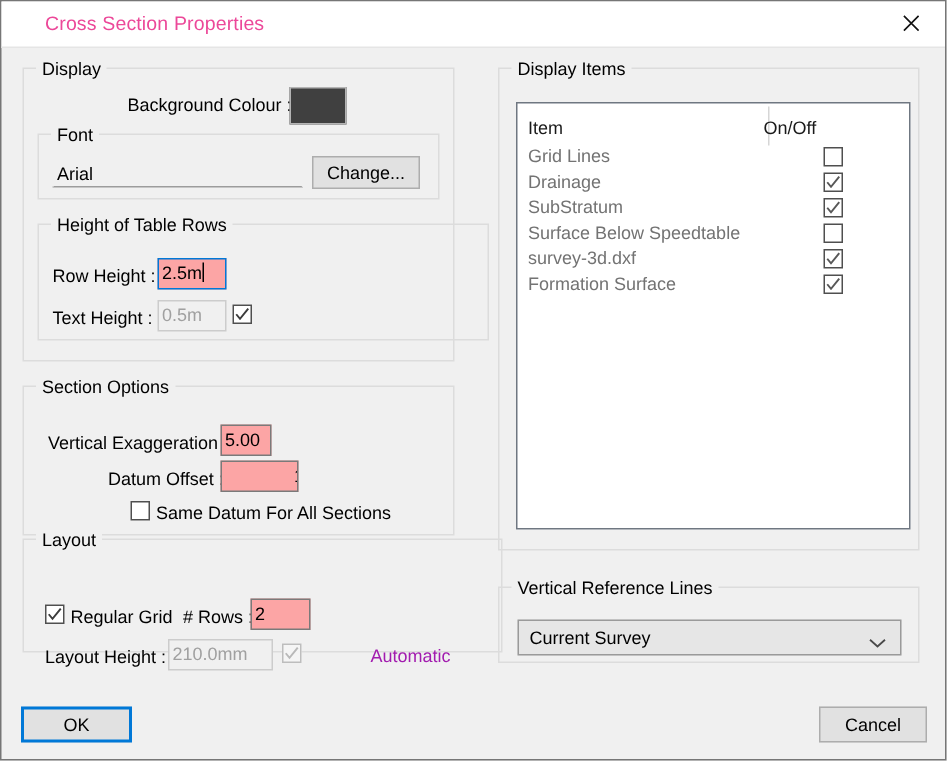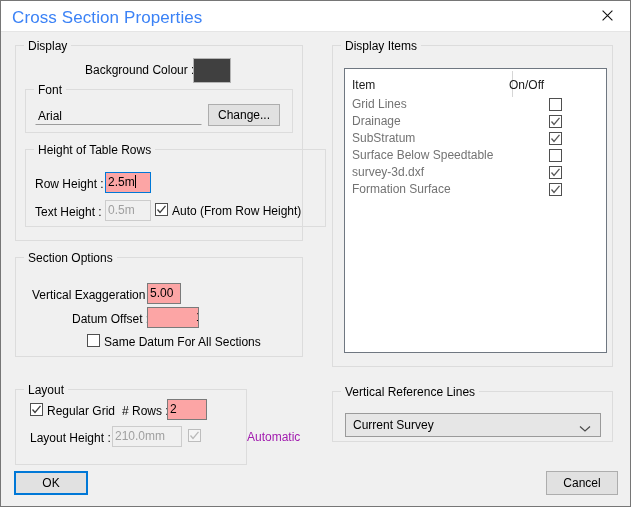--- a/index.html
+++ b/index.html
@@ -22,23 +22,23 @@
     background: #f0f0f0;
   }
   
   #titlebar {
     position: absolute; left: 0; top: 0;
     width: 629px; height: 30px;
     background: #ffffff;
     border-bottom: 1px solid #e5e5e5;
   }
   #title-text {
-    position: absolute; left: 11px; top: 7px;
-    font-size: 17px;
-    color: #3b82f6;
+    position: absolute; left: 29px; top: 7px;
+    font-size: 13px;
+    color: #ec4899;
     letter-spacing: .1px;
     white-space: nowrap;
   }
   #close-btn {
     position: absolute; right: 0; top: 0;
     width: 46px; height: 29px;
     display: flex; align-items: center; justify-content: center;
   }
   #close-btn svg { display: block; }
 
@@ -215,35 +215,34 @@
   <div class="lbl" style="left:34px; top:176px;">Row Height :</div>
   <div class="tbox focused" style="left:104px; top:171px; width:46px; height:21px; line-height:19px;"><span>2.5m</span><span class="caret"></span></div>
 
   <div class="lbl" style="left:34px; top:204px;">Text Height :</div>
   <div class="tbox disabled" style="left:104px; top:199px; width:46px; height:21px; line-height:19px;">0.5m</div>
   <div class="cb" style="left:154px; top:202px;">
     <svg width="11" height="11" viewBox="0 0 11 11">
         <path d="M1.5,5.5 L4,8.5 L9.5,1.8" stroke="#3c3c3c" stroke-width="1.3" fill="none"></path>
       </svg>
   </div>
-  <div class="lbl" style="left:171px; top:203px;">Auto (From Row Height)</div>
 
   <div class="group" style="left:14px; top:256px; width:288px; height:100px;">
     <span class="legend">Section Options</span>
   </div>
   <div class="lbl" style="left:31px; top:287px;">Vertical Exaggeration :</div>
   <div class="tbox" style="left:146px; top:282px; width:34px; height:21px; line-height:19px;">5.00</div>
 
   <div class="lbl" style="left:71px; top:311px;">Datum Offset :</div>
   <div class="tbox" style="left:146px; top:306px; width:44px; height:21px; line-height:19px;padding-left:48px;">1.00m</div>
 
   <div class="cb" style="left:86px; top:333px;"></div>
   <div class="lbl" style="left:103px; top:334px;">Same Datum For All Sections</div>
 
-  <div class="group" style="left:14px; top:388px; width:232px; height:76px;">
+  <div class="group" style="left:14px; top:358px; width:320px; height:76px;">
     <span class="legend">Layout</span>
   </div>
   <div class="cb" style="left:29px; top:402px;">
     <svg width="11" height="11" viewBox="0 0 11 11">
         <path d="M1.5,5.5 L4,8.5 L9.5,1.8" stroke="#3c3c3c" stroke-width="1.3" fill="none"></path>
       </svg>
   </div>
   <div class="lbl" style="left:46px; top:403px;">Regular Grid</div>
   <div class="lbl" style="left:121px; top:403px;"># Rows :</div>
   <div class="tbox" style="left:166px; top:398px; width:40px; height:21px; line-height:19px;">2</div>

